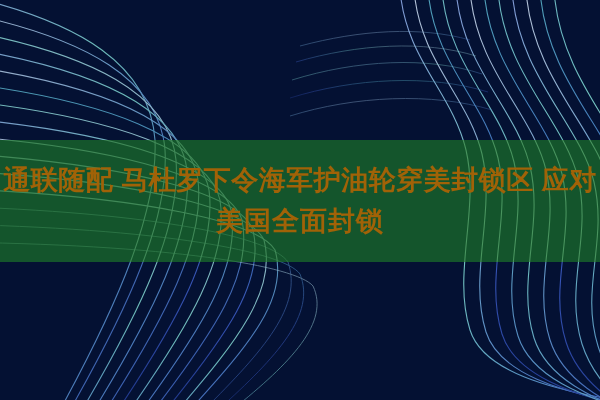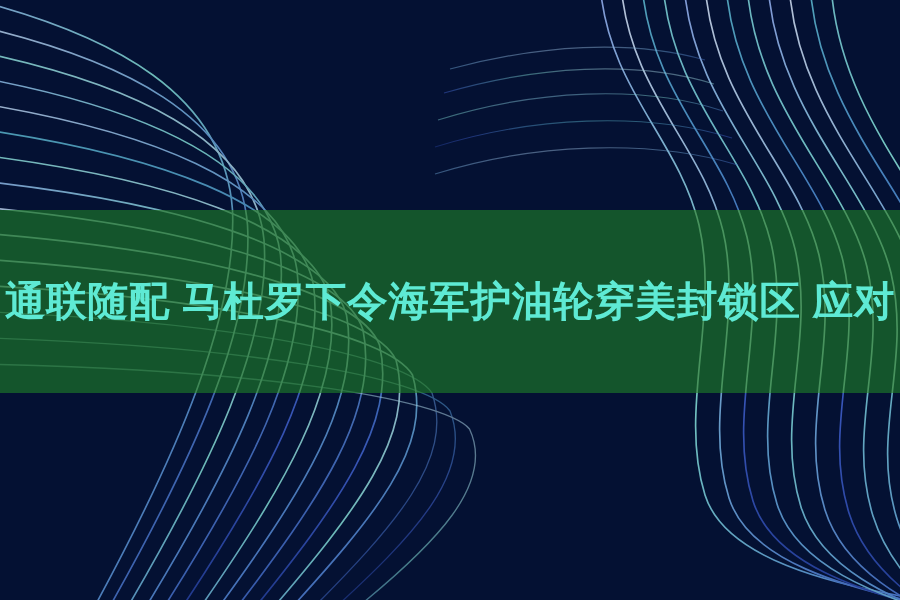--- a/index.html
+++ b/index.html
@@ -54,21 +54,21 @@
     width: 600px;
     height: 122px;
     display: flex;
     flex-direction: column;
     align-items: center;
     justify-content: center;
     box-sizing: border-box;
     padding: 0 10px;
   }
   .headline-line {
-    color: #5eead4;
+    color: #a16207;
     font-size: 27px;
     font-weight: bold;
     line-height: 41px;
     letter-spacing: 0.5px;
     white-space: nowrap;
     text-align: center;
   }
   .headline-line.l2 {
     letter-spacing: 1px;
   }
@@ -182,15 +182,16 @@
         <path d="M 512 -10 C 518 76 580 124 594 182 C 608 242 580 288 598 346 C 610 384 636 408 660 438"></path>
         <path d="M 526 -10 C 532 78 596 128 610 186 C 624 246 596 290 614 348 C 624 386 646 410 660 442"></path>
         <path d="M 540 -10 C 546 80 612 132 626 190 C 640 250 612 292 630 350 C 638 388 652 412 660 446"></path>
         <path d="M 554 -10 C 560 82 628 136 642 194 C 656 254 628 294 646 352 C 652 390 658 414 662 450"></path>
       </g>
     </svg>
   </div>
 
   <div class="headline">
     <div class="headline-line l1">通联随配 马杜罗下令海军护油轮穿美封锁区 应对</div>
+    <div class="headline-line l2">美国全面封锁</div>
   </div>
 
 </div>
 
 </body></html>

